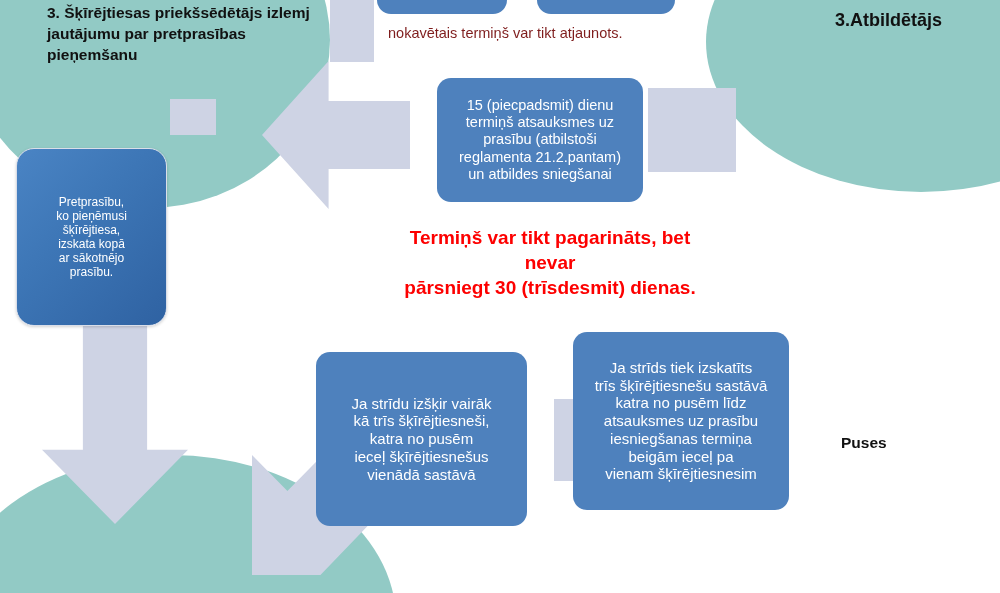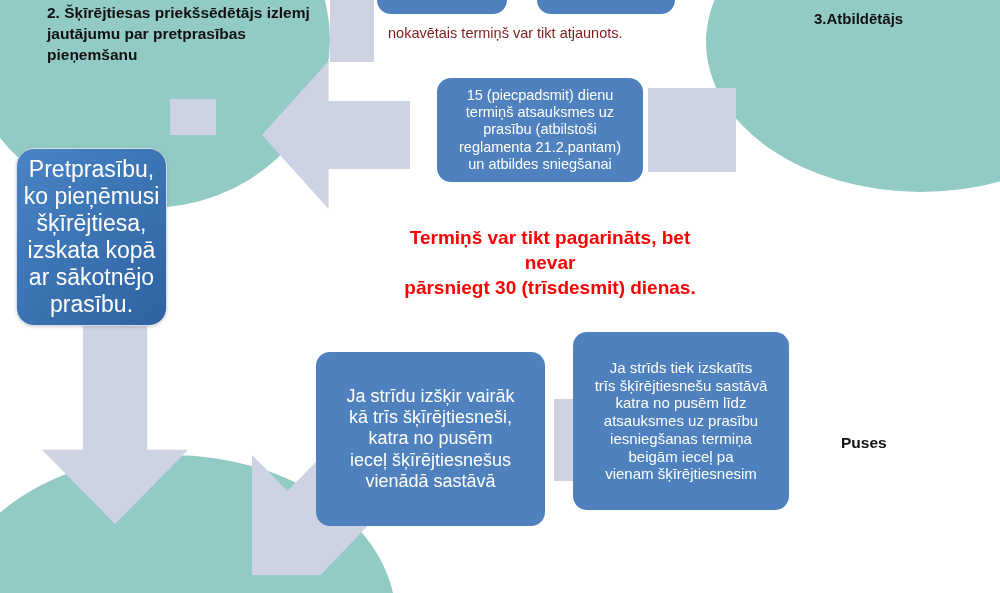--- a/index.html
+++ b/index.html
@@ -128,44 +128,44 @@
     left: 537px;
     top: -48px;
     width: 138px;
     height: 62px;
   }
 
   #box-term-15 {
     left: 437px;
     top: 78px;
     width: 206px;
-    height: 104px;
+    height: 124px;
     font-size: 14.5px;
     padding: 4px 6px;
   }
 
   #box-counterclaim {
     left: 16px;
     top: 148px;
     width: 151px;
     height: 178px;
     border-radius: 18px;
-    font-size: 23px;
+    font-size: 12px;
     background: linear-gradient(135deg, #4a84c4 0%, #3d76b6 42%, #2f62a2 100%);
     border: 1px solid #d9dee9;
     box-shadow: 0 1px 3px rgba(0,0,0,0.18);
     padding: 4px 6px;
   }
 
   #box-panel-left {
     left: 316px;
     top: 352px;
-    width: 229px;
+    width: 211px;
     height: 174px;
-    font-size: 18px;
+    font-size: 15px;
     padding: 4px 8px;
   }
 
   #box-panel-right {
     left: 573px;
     top: 332px;
     width: 216px;
     height: 178px;
     font-size: 15px;
     padding: 4px 0;
@@ -178,23 +178,23 @@
     white-space: pre-line;
   }
   #label-step4 {
     left: 47px;
     top: 3px;
     width: 270px;
     font-size: 15.5px;
     line-height: 1.34;
   }
   #label-respondent {
-    left: 814px;
+    left: 835px;
     top: 10px;
-    font-size: 15px;
+    font-size: 18px;
   }
   #label-parties {
     left: 841px;
     top: 434px;
     font-size: 15.5px;
   }
   #text-deadline-renew {
     left: 388px;
     top: 25px;
     font-size: 14.5px;
@@ -266,21 +266,21 @@
   <div class="shape blue-box" id="box-panel-right">
     <span class="txt">Ja strīds tiek izskatīts
 trīs šķīrējtiesnešu sastāvā
 katra no pusēm līdz
 atsauksmes uz prasību
 iesniegšanas termiņa
 beigām ieceļ pa
 vienam šķīrējtiesnesim</span>
   </div>
 
-  <div class="shape label-bold" id="label-step4">2. Šķīrējtiesas priekšsēdētājs izlemj jautājumu par pretprasības pieņemšanu</div>
+  <div class="shape label-bold" id="label-step4">3. Šķīrējtiesas priekšsēdētājs izlemj jautājumu par pretprasības pieņemšanu</div>
 
   <div class="shape label-bold" id="label-respondent">3.Atbildētājs</div>
 
   <div class="shape label-bold" id="label-parties">Puses</div>
 
   <div class="shape" id="text-deadline-renew">nokavētais termiņš var tikt atjaunots.</div>
 
   <div class="shape" id="text-red-note">Termiņš var tikt pagarināts, bet nevar
 pārsniegt 30 (trīsdesmit) dienas.</div>
 

